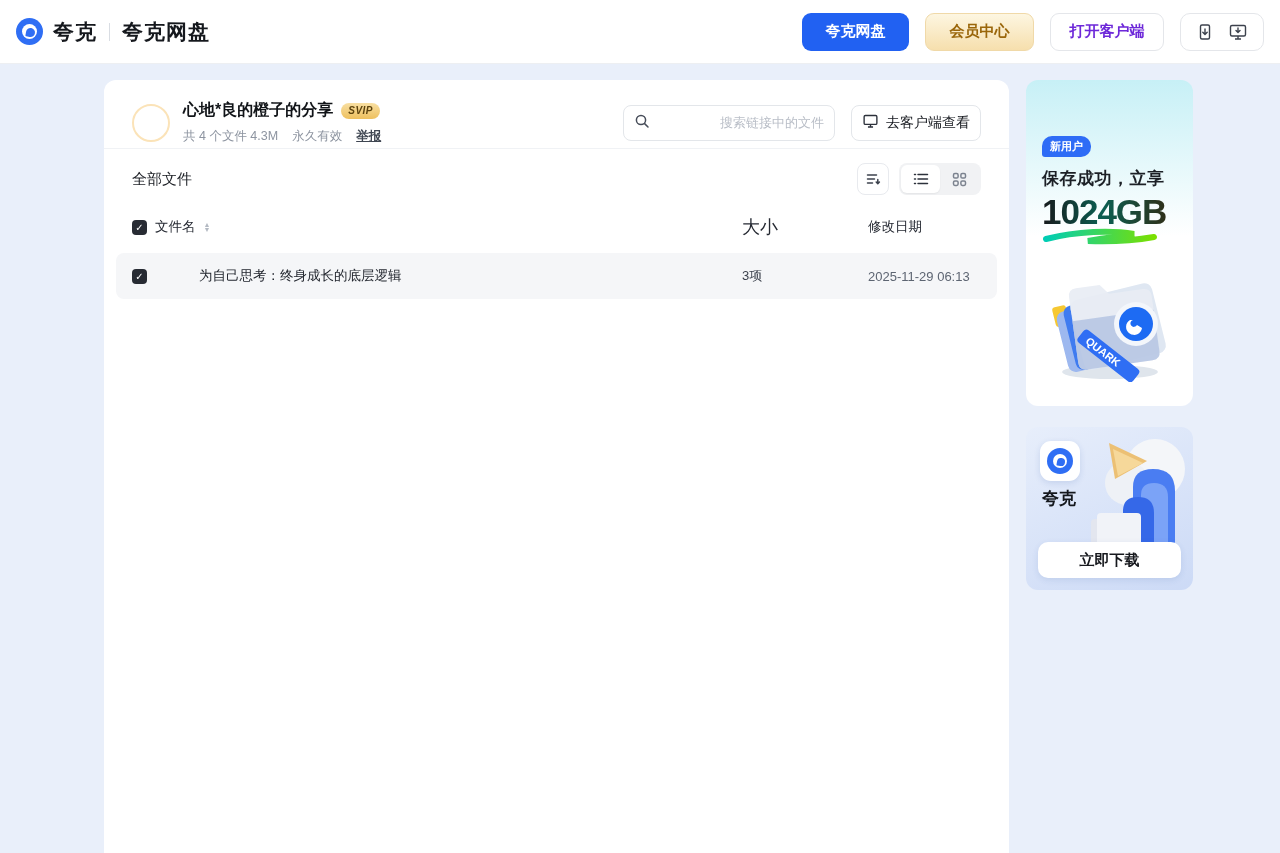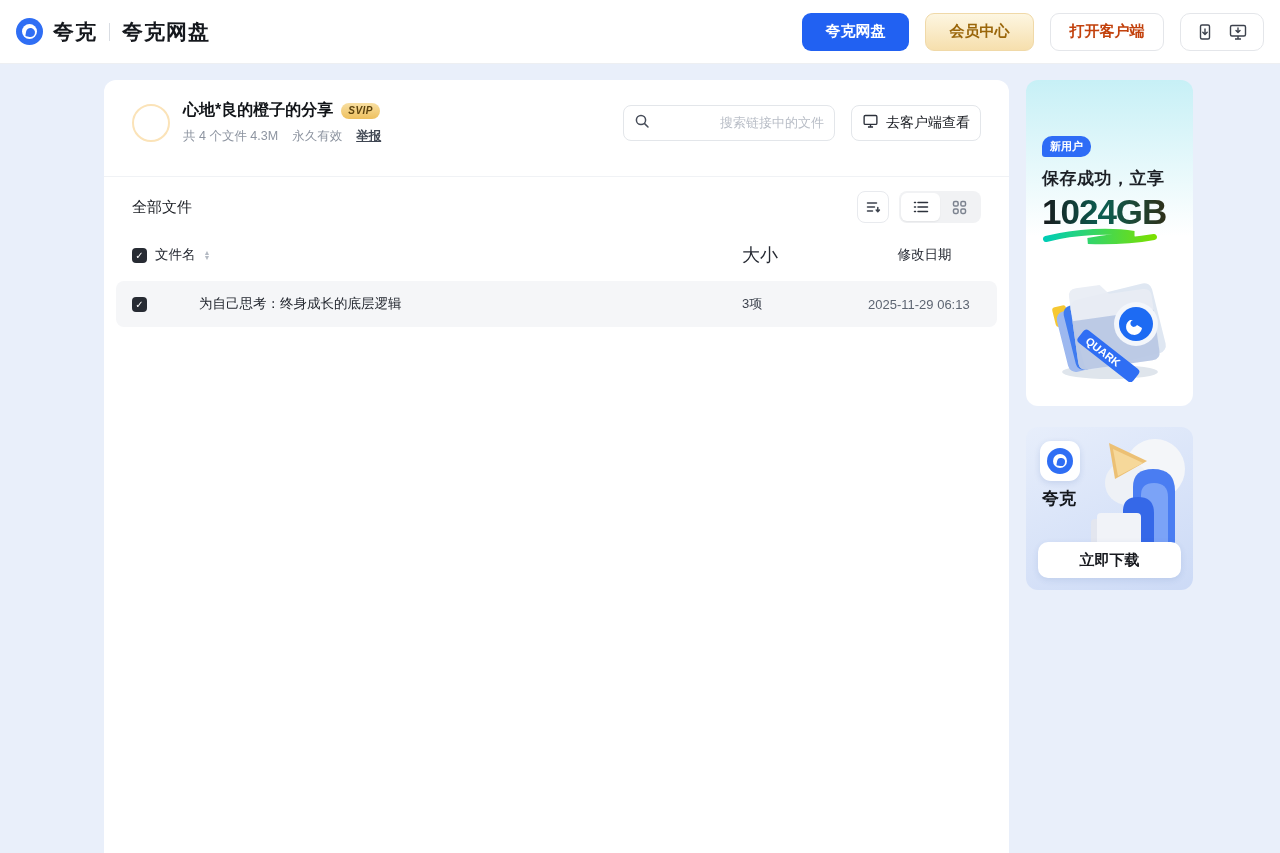--- a/index.html
+++ b/index.html
@@ -22,30 +22,30 @@
   .brand-name { font-size:21px; font-weight:bold; color:#15181d; letter-spacing:1px;}
   .brand-divider { width:1px; height:18px; background:#d9dde3; margin:0 2px; }
   .product-name { font-size:21px; font-weight:bold; color:#15181d; letter-spacing:1px;}
 
   .topbar-right { margin-left:auto; display:flex; align-items:center; gap:16px; }
   .btn { height:38px; border-radius:9px; display:flex; align-items:center;
     justify-content:center; font-size:15px; font-weight:bold; cursor:pointer; }
   .btn-login { width:107px; background:#2161f2; color:#fff; }
   .btn-vip { width:109px; background:linear-gradient(180deg,#fdf6e1 0%,#f6dfad 100%);
     border:1px solid #f0d9a8; color:#9a660a; }
-  .btn-client { width:114px; background:#fff; border:1px solid #e4e6ea; color:#c2410c; }
+  .btn-client { width:114px; background:#fff; border:1px solid #e4e6ea; color:#6d28d9; }
   .dl-group { width:84px; height:38px; border:1px solid #e4e6ea; border-radius:10px;
     display:flex; align-items:center; justify-content:space-evenly; background:#fff; }
   .dl-group svg { display:block; }
 
   
   .main-card { position:absolute; left:104px; top:80px; width:905px; height:773px;
     background:#fff; border-radius:12px 12px 0 0; }
 
-  .share-head { display:flex; align-items:center; padding:20px 28px 31px;
+  .share-head { display:flex; align-items:center; padding:20px 28px 3px;
     border-bottom:1px solid #f0f2f5; }
   .avatar { width:38px; height:38px; border-radius:50%; background:#fff;
     border:2px solid #fbe3b8; flex:none; }
   .share-info { margin-left:13px; }
   .share-title-row { display:flex; align-items:center; gap:8px; }
   .share-title { font-size:16px; font-weight:bold; color:#111418; }
   .svip-badge { height:16px; padding:0 7px; border-radius:8px;
     background:linear-gradient(180deg,#f8dfa2,#eec05e); color:#5d430e;
     font-size:10px; font-weight:bold; font-style:italic; display:flex;
     align-items:center; letter-spacing:.5px; }
@@ -77,21 +77,21 @@
 
   .thead { display:flex; align-items:center; padding:8px 28px; }
   .checkbox { width:15px; height:15px; border-radius:4px; background:#272b33;
     color:#fff; font-size:10px; line-height:15px; text-align:center; flex:none;
     cursor:pointer; }
   .th-name { flex:1; display:flex; align-items:center; gap:8px; margin-left:8px;
     font-size:13.5px; color:#252932; }
   .sort-arrows { display:flex; flex-direction:column; line-height:5px;
     font-size:7px; color:#b4bac3; cursor:pointer; }
   .th-size { width:126px; font-size:18px; color:#252932;margin-left:8px; }
-  .th-date { width:113px; font-size:13.5px; color:#252932;text-align:center; }
+  .th-date { width:113px; font-size:13.5px; color:#252932; }
 
   .frow { margin:6px 12px 0; height:46px; background:#f5f6f8; border-radius:8px;
     display:flex; align-items:center; padding:0 16px; cursor:pointer; }
   .frow .name-cell { flex:1; display:flex; align-items:center; margin-left:12px; }
   .file-icon-slot { width:40px; height:28px; flex:none; }
   .fname { font-size:13.5px; color:#22262e; }
   .fsize { width:126px; font-size:13px; color:#3c424d; }
   .fdate { width:113px; font-size:13px; color:#5d6572; }
 
   

